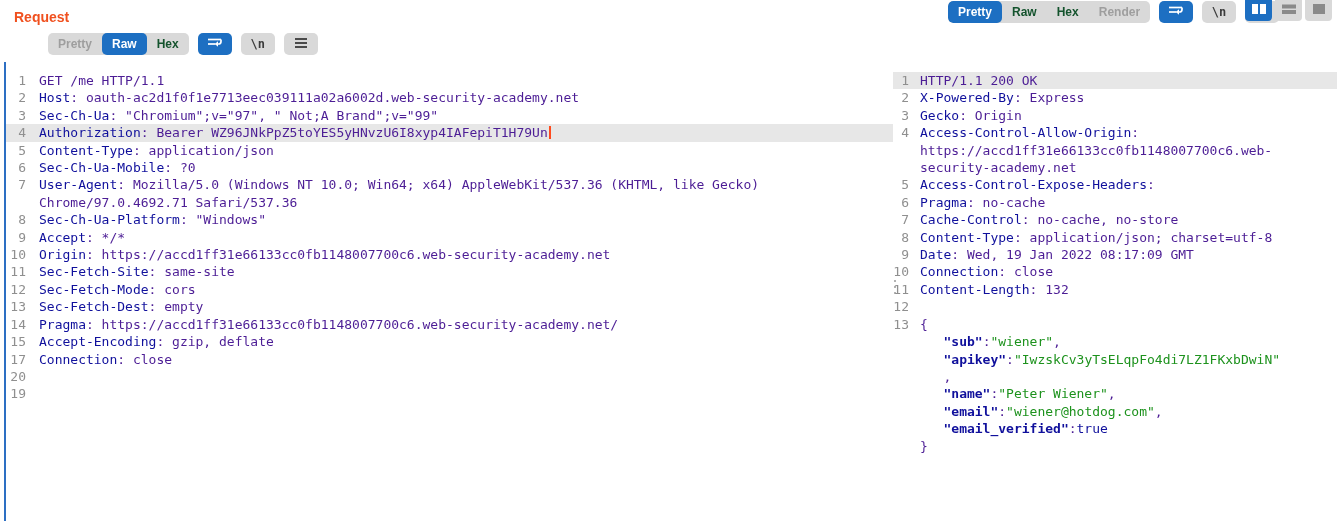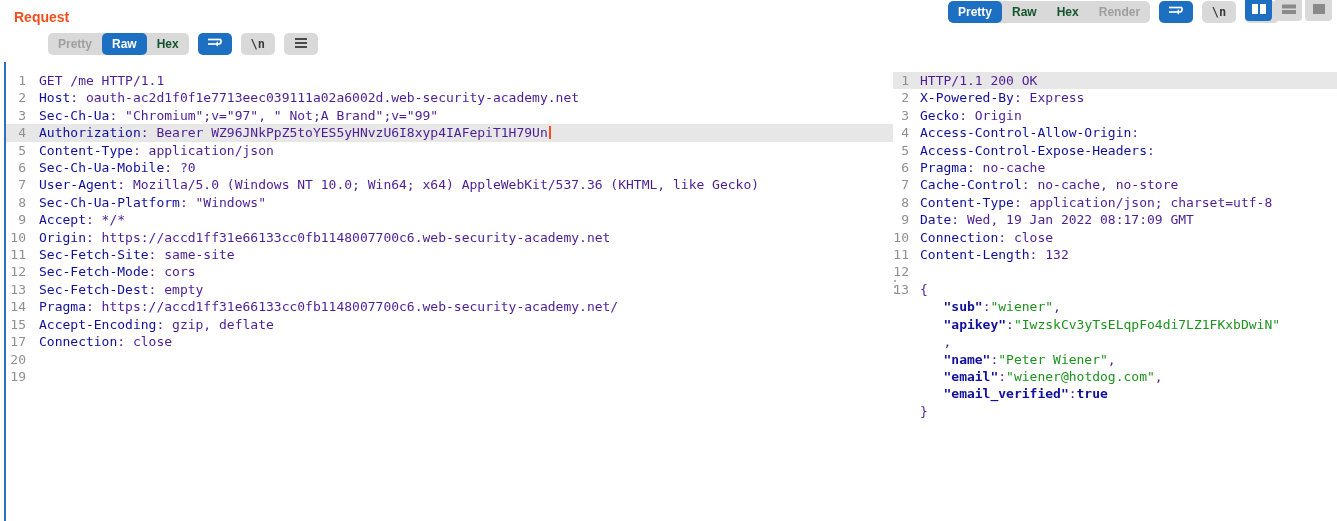--- a/index.html
+++ b/index.html
@@ -41,21 +41,21 @@
     flex:none;text-align:right;color:#8f8f8f;
   }
   .panel.request .ln{width:20px;}
   .panel.response .ln{width:16px;}
   .code{flex:1 1 auto;}
   .panel.request .code{padding-left:13px;}
   .panel.response .code{padding-left:11px;}
   .c-plain{color:#4c1d95;text-align:center;}
   .c-name{color:#10109c;font-weight:normal;}
   .c-key{color:#10109c;font-weight:bold;}
-  .c-bool{color:#10109c;font-weight:bold;}
+  .c-bool{color:#10109c;font-weight:normal;}
   .c-str{color:#1d921d;}
   .caret{
     display:inline-block;width:2px;height:13px;background:#ff4a1d;
     vertical-align:-2px;margin-left:1px;
   }
   .layout-buttons{position:absolute;top:-3px;right:5px;display:flex;gap:3px;}
   .lbtn{
     width:27px;height:24px;background:#d9d9d9;border:none;border-radius:4px;
     display:flex;align-items:center;justify-content:center;padding:0;padding-top:3px;cursor:default;
   }
@@ -96,20 +96,21 @@
     </button>
   </div>
   <div class="editor">
       <div class="row"><span class="ln">1</span><span class="code"><span class="c-plain">GET /me HTTP/1.1</span></span></div>
       <div class="row"><span class="ln">2</span><span class="code"><span class="c-name">Host</span><span class="c-plain">: oauth-ac2d1f0f1e7713eec039111a02a6002d.web-security-academy.net</span></span></div>
       <div class="row"><span class="ln">3</span><span class="code"><span class="c-name">Sec-Ch-Ua</span><span class="c-plain">: "Chromium";v="97", " Not;A Brand";v="99"</span></span></div>
       <div class="row hl"><span class="ln">4</span><span class="code"><span class="c-name">Authorization</span><span class="c-plain">: Bearer WZ96JNkPpZ5toYES5yHNvzU6I8xyp4IAFepiT1H79Un</span><span class="caret"></span></span></div>
       <div class="row"><span class="ln">5</span><span class="code"><span class="c-name">Content-Type</span><span class="c-plain">: application/json</span></span></div>
       <div class="row"><span class="ln">6</span><span class="code"><span class="c-name">Sec-Ch-Ua-Mobile</span><span class="c-plain">: ?0</span></span></div>
       <div class="row"><span class="ln">7</span><span class="code"><span class="c-name">User-Agent</span><span class="c-plain">: Mozilla/5.0 (Windows NT 10.0; Win64; x64) AppleWebKit/537.36 (KHTML, like Gecko)</span></span></div>
+      <div class="row"><span class="ln"></span><span class="code"><span class="c-plain">Chrome/97.0.4692.71 Safari/537.36</span></span></div>
       <div class="row"><span class="ln">8</span><span class="code"><span class="c-name">Sec-Ch-Ua-Platform</span><span class="c-plain">: "Windows"</span></span></div>
       <div class="row"><span class="ln">9</span><span class="code"><span class="c-name">Accept</span><span class="c-plain">: */*</span></span></div>
       <div class="row"><span class="ln">10</span><span class="code"><span class="c-name">Origin</span><span class="c-plain">: https://accd1ff31e66133cc0fb1148007700c6.web-security-academy.net</span></span></div>
       <div class="row"><span class="ln">11</span><span class="code"><span class="c-name">Sec-Fetch-Site</span><span class="c-plain">: same-site</span></span></div>
       <div class="row"><span class="ln">12</span><span class="code"><span class="c-name">Sec-Fetch-Mode</span><span class="c-plain">: cors</span></span></div>
       <div class="row"><span class="ln">13</span><span class="code"><span class="c-name">Sec-Fetch-Dest</span><span class="c-plain">: empty</span></span></div>
       <div class="row"><span class="ln">14</span><span class="code"><span class="c-name">Pragma</span><span class="c-plain">: https://accd1ff31e66133cc0fb1148007700c6.web-security-academy.net/</span></span></div>
       <div class="row"><span class="ln">15</span><span class="code"><span class="c-name">Accept-Encoding</span><span class="c-plain">: gzip, deflate</span></span></div>
       <div class="row"><span class="ln">17</span><span class="code"><span class="c-name">Connection</span><span class="c-plain">: close</span></span></div>
       <div class="row"><span class="ln">20</span><span class="code"></span></div>
@@ -144,20 +145,22 @@
           <path d="M1 2h12M1 6h12M1 10h12" stroke="#4a4a4a" stroke-width="1.8" fill="none"></path>
         </svg>
       </span>
     </button>
   </div>
   <div class="editor">
       <div class="row hl"><span class="ln">1</span><span class="code"><span class="c-plain">HTTP/1.1 200 OK</span></span></div>
       <div class="row"><span class="ln">2</span><span class="code"><span class="c-name">X-Powered-By</span><span class="c-plain">: Express</span></span></div>
       <div class="row"><span class="ln">3</span><span class="code"><span class="c-name">Gecko</span><span class="c-plain">: Origin</span></span></div>
       <div class="row"><span class="ln">4</span><span class="code"><span class="c-name">Access-Control-Allow-Origin</span><span class="c-plain">:</span></span></div>
+      <div class="row"><span class="ln"></span><span class="code"><span class="c-plain">https://accd1ff31e66133cc0fb1148007700c6.web-</span></span></div>
+      <div class="row"><span class="ln"></span><span class="code"><span class="c-plain">security-academy.net</span></span></div>
       <div class="row"><span class="ln">5</span><span class="code"><span class="c-name">Access-Control-Expose-Headers</span><span class="c-plain">:</span></span></div>
       <div class="row"><span class="ln">6</span><span class="code"><span class="c-name">Pragma</span><span class="c-plain">: no-cache</span></span></div>
       <div class="row"><span class="ln">7</span><span class="code"><span class="c-name">Cache-Control</span><span class="c-plain">: no-cache, no-store</span></span></div>
       <div class="row"><span class="ln">8</span><span class="code"><span class="c-name">Content-Type</span><span class="c-plain">: application/json; charset=utf-8</span></span></div>
       <div class="row"><span class="ln">9</span><span class="code"><span class="c-name">Date</span><span class="c-plain">: Wed, 19 Jan 2022 08:17:09 GMT</span></span></div>
       <div class="row"><span class="ln">10</span><span class="code"><span class="c-name">Connection</span><span class="c-plain">: close</span></span></div>
       <div class="row"><span class="ln">11</span><span class="code"><span class="c-name">Content-Length</span><span class="c-plain">: 132</span></span></div>
       <div class="row"><span class="ln">12</span><span class="code"></span></div>
       <div class="row"><span class="ln">13</span><span class="code"><span class="c-plain">{</span></span></div>
       <div class="row"><span class="ln"></span><span class="code"><span class="c-plain">   </span><span class="c-key">"sub"</span><span class="c-plain">:</span><span class="c-str">"wiener"</span><span class="c-plain">,</span></span></div>

